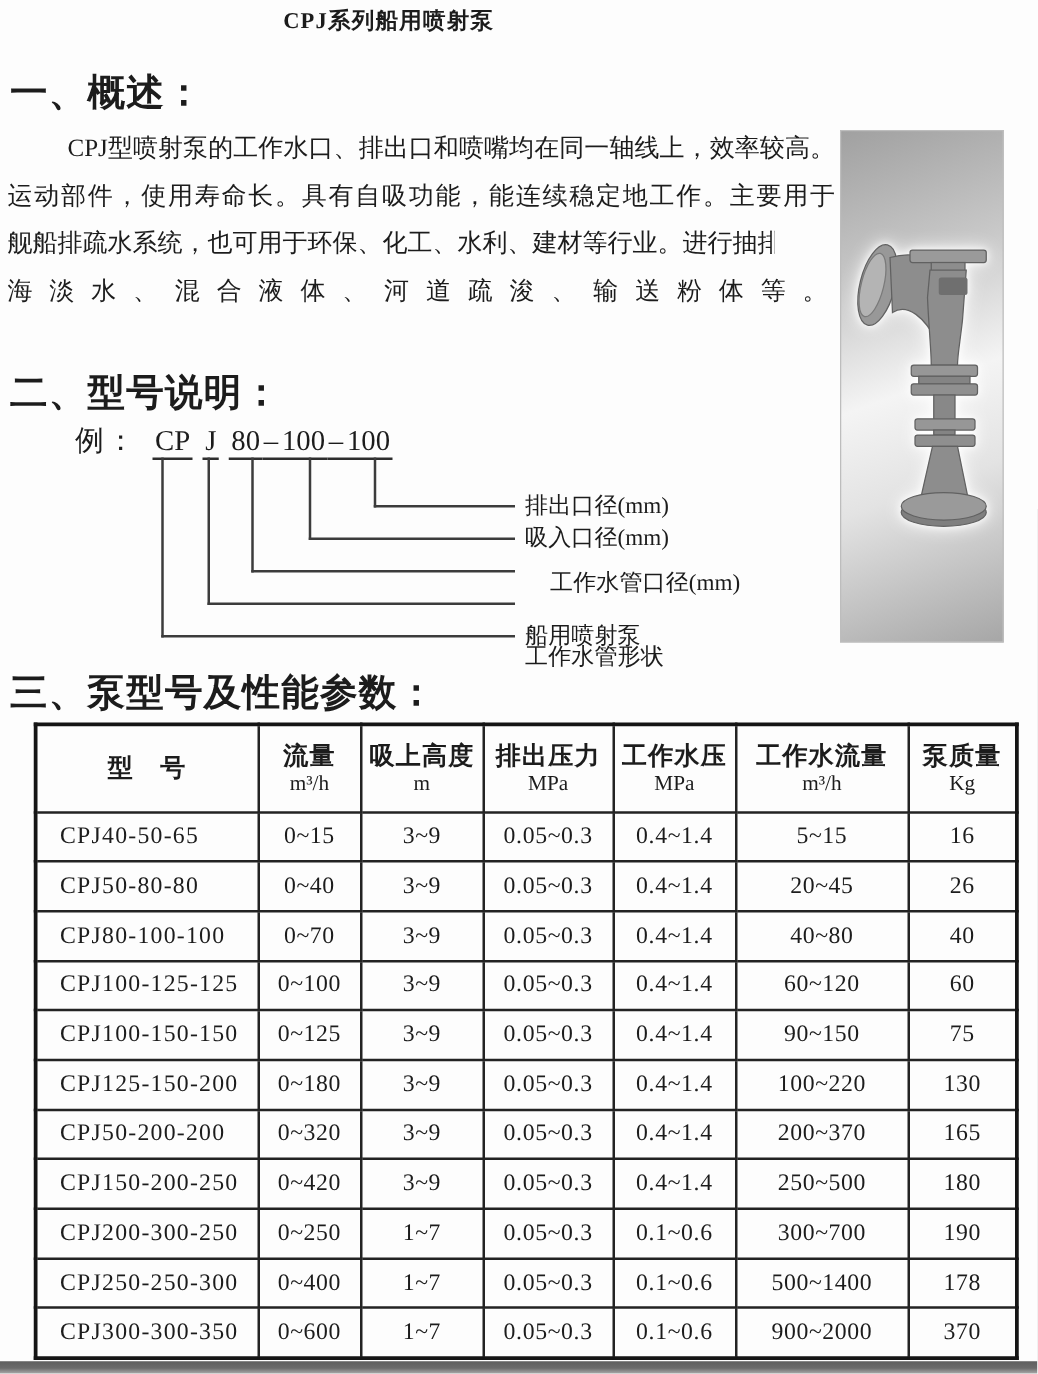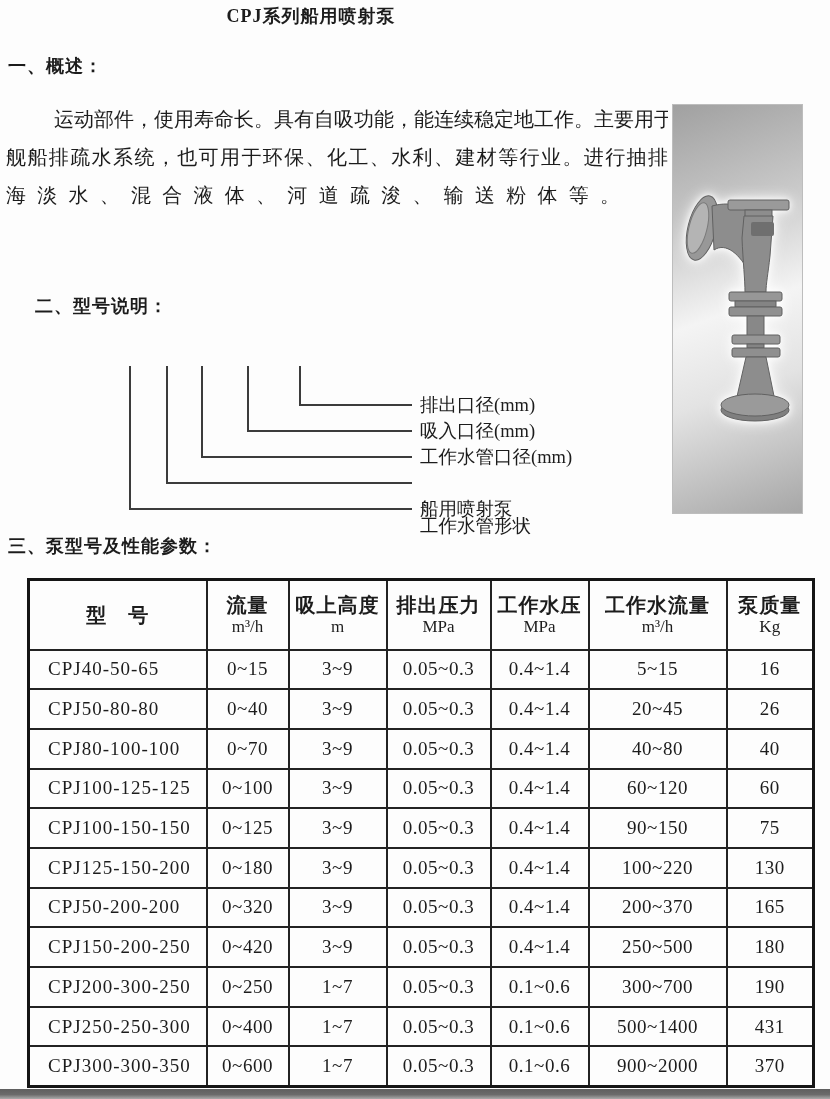--- a/index.html
+++ b/index.html
@@ -8,23 +8,23 @@
     background:#fdfdfd; overflow:hidden;
     font-family:"Liberation Serif","DejaVu Serif",serif;
     color:#1c1c1c;
   }
   
   .doc-title {
     position:absolute; top:4px; left:0; width:622px;
     text-align:center; font-size:18px; font-weight:bold; letter-spacing:1px;
   }
   
-  .sec-head { position:absolute; left:8px; font-size:18px; font-weight:bold; letter-spacing:1px; }
+  .sec-head { position:absolute; left:8px; font-size:30px; font-weight:bold; letter-spacing:1px; }
   .sec-head.h1 { top:54px; }
-  .sec-head.h2 { top:294px;margin-left:27px; }
+  .sec-head.h2 { top:294px; }
   .sec-head.h3 { top:534px; }
   
   .para { position:absolute; top:100px; left:6px; width:664px; }
   .para-line {
     height:38px; line-height:38px; font-size:20px;
     text-align:justify; text-align-last:justify; overflow:hidden; white-space:nowrap;
   }
   .para-line:nth-child(1) { padding-left:48px; width:614px; }
   .para-line:nth-child(2) { width:662px; }
   .para-line:nth-child(3) { width:614px; }
@@ -73,37 +73,41 @@
 </head>
 <body>
 
 <div class="page">
 
   <div class="doc-title">CPJ系列船用喷射泵</div>
 
   <div class="sec-head h1">一、概述：</div>
 
   <div class="para">
+    <div class="para-line">CPJ型喷射泵的工作水口、排出口和喷嘴均在同一轴线上，效率较高。</div>
     <div class="para-line">运动部件，使用寿命长。具有自吸功能，能连续稳定地工作。主要用于</div>
     <div class="para-line">舰船排疏水系统，也可用于环保、化工、水利、建材等行业。进行抽排</div>
     <div class="para-line">海淡水、混合液体、河道疏浚、输送粉体等。</div>
   </div>
 
   <div class="sec-head h2">二、型号说明：</div>
 
+  <div class="example">
+    <span class="lbl">例：</span><span class="segs"><span class="seg">CP</span><span class="seg gap">J</span><span class="seg gap">80</span><span class="dash">–</span><span class="seg">100</span><span class="dash">–</span><span class="seg">100</span></span>
+  </div>
 
   <div class="leader" style="left:129px; top:366px; width:281px; height:142px;"></div>
   <div class="leader" style="left:166px; top:366px; width:244px; height:116px;"></div>
   <div class="leader" style="left:201px; top:366px; width:209px; height:90px;"></div>
   <div class="leader" style="left:247px; top:366px; width:163px; height:64px;"></div>
   <div class="leader" style="left:299px; top:366px; width:111px; height:38px;"></div>
 
   <div class="diagram-label" style="top:394px;">排出口径(mm)</div>
   <div class="diagram-label" style="top:420px;">吸入口径(mm)</div>
-  <div class="diagram-label" style="top:446px;">工作水管口径(mm)</div>
+  <div class="diagram-label" style="top:456px;margin-left:20px;">工作水管口径(mm)</div>
   <div class="diagram-label" style="top:472px;margin-top:43px;">工作水管形状</div>
   <div class="diagram-label" style="top:498px;">船用喷射泵</div>
 
   <div class="photo">
     <svg width="131" height="410" viewBox="0 0 131 410">
       <g class="pump-g" fill="#8d8d8d" stroke="#616161" stroke-width="1">
 
         <ellipse cx="30" cy="124" rx="14" ry="33" transform="rotate(14 30 124)" fill="#989898"></ellipse>
         <ellipse cx="26" cy="124" rx="9" ry="26" transform="rotate(14 26 124)" fill="#b4b4b4" stroke="#7a7a7a"></ellipse>
 
@@ -259,21 +263,21 @@
           <td>300~700</td>
           <td>190</td>
         </tr>
         <tr>
           <td class="model">CPJ250-250-300</td>
           <td>0~400</td>
           <td>1~7</td>
           <td>0.05~0.3</td>
           <td>0.1~0.6</td>
           <td>500~1400</td>
-          <td>431</td>
+          <td>178</td>
         </tr>
         <tr>
           <td class="model">CPJ300-300-350</td>
           <td>0~600</td>
           <td>1~7</td>
           <td>0.05~0.3</td>
           <td>0.1~0.6</td>
           <td>900~2000</td>
           <td>370</td>
         </tr>

